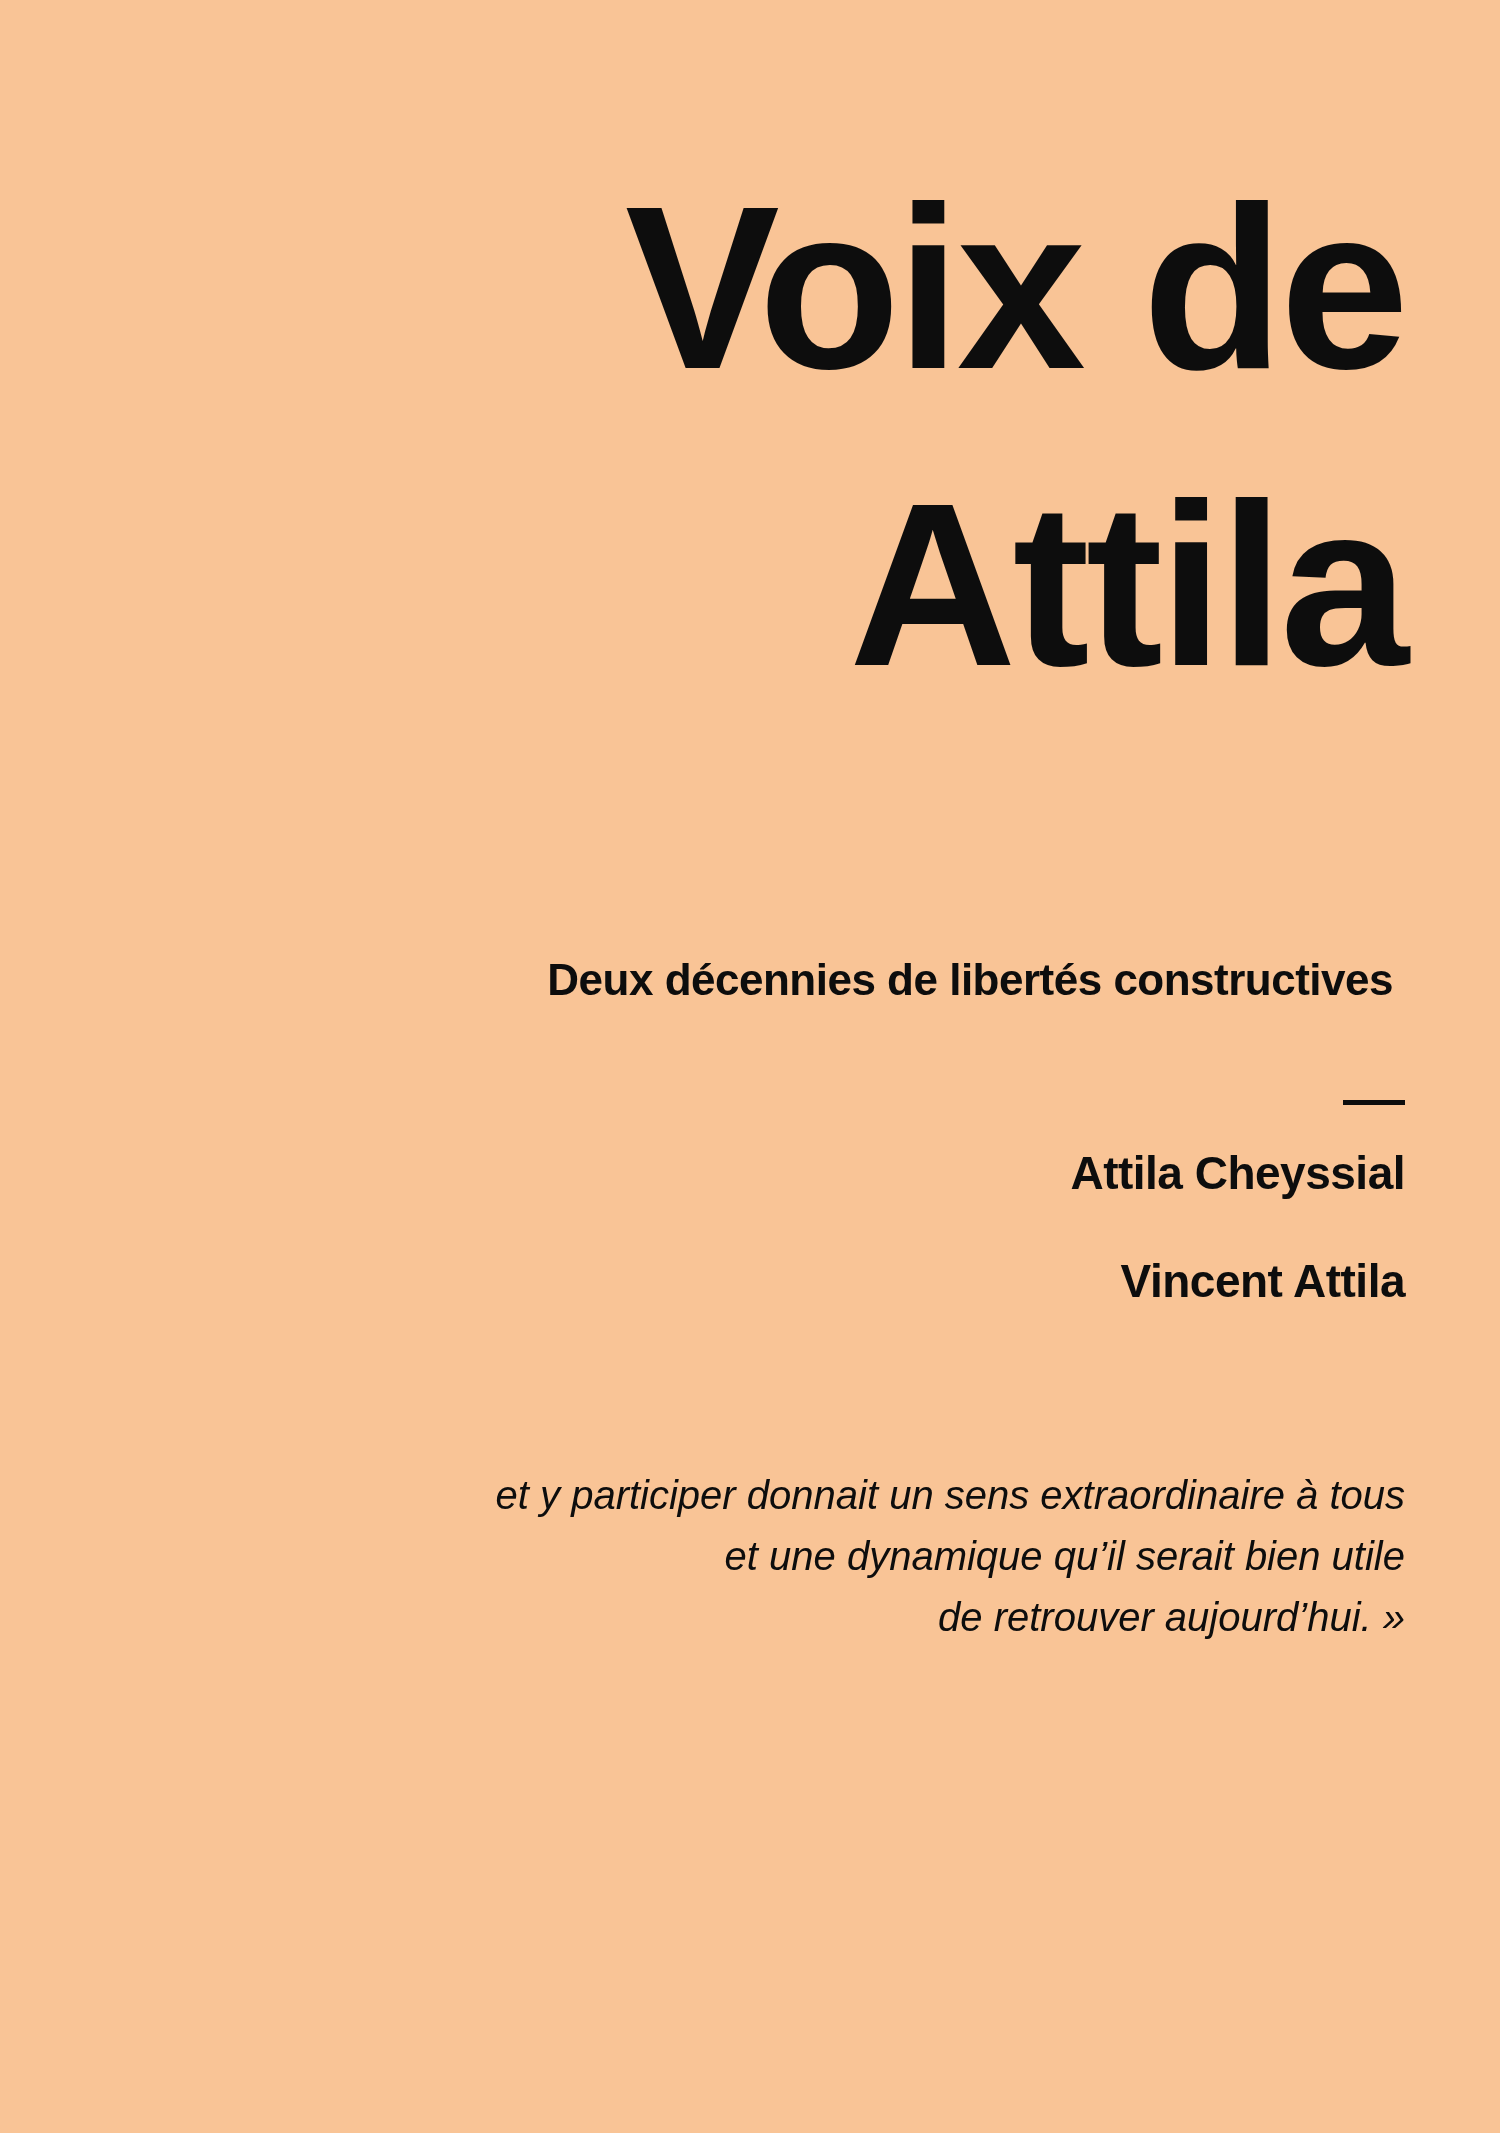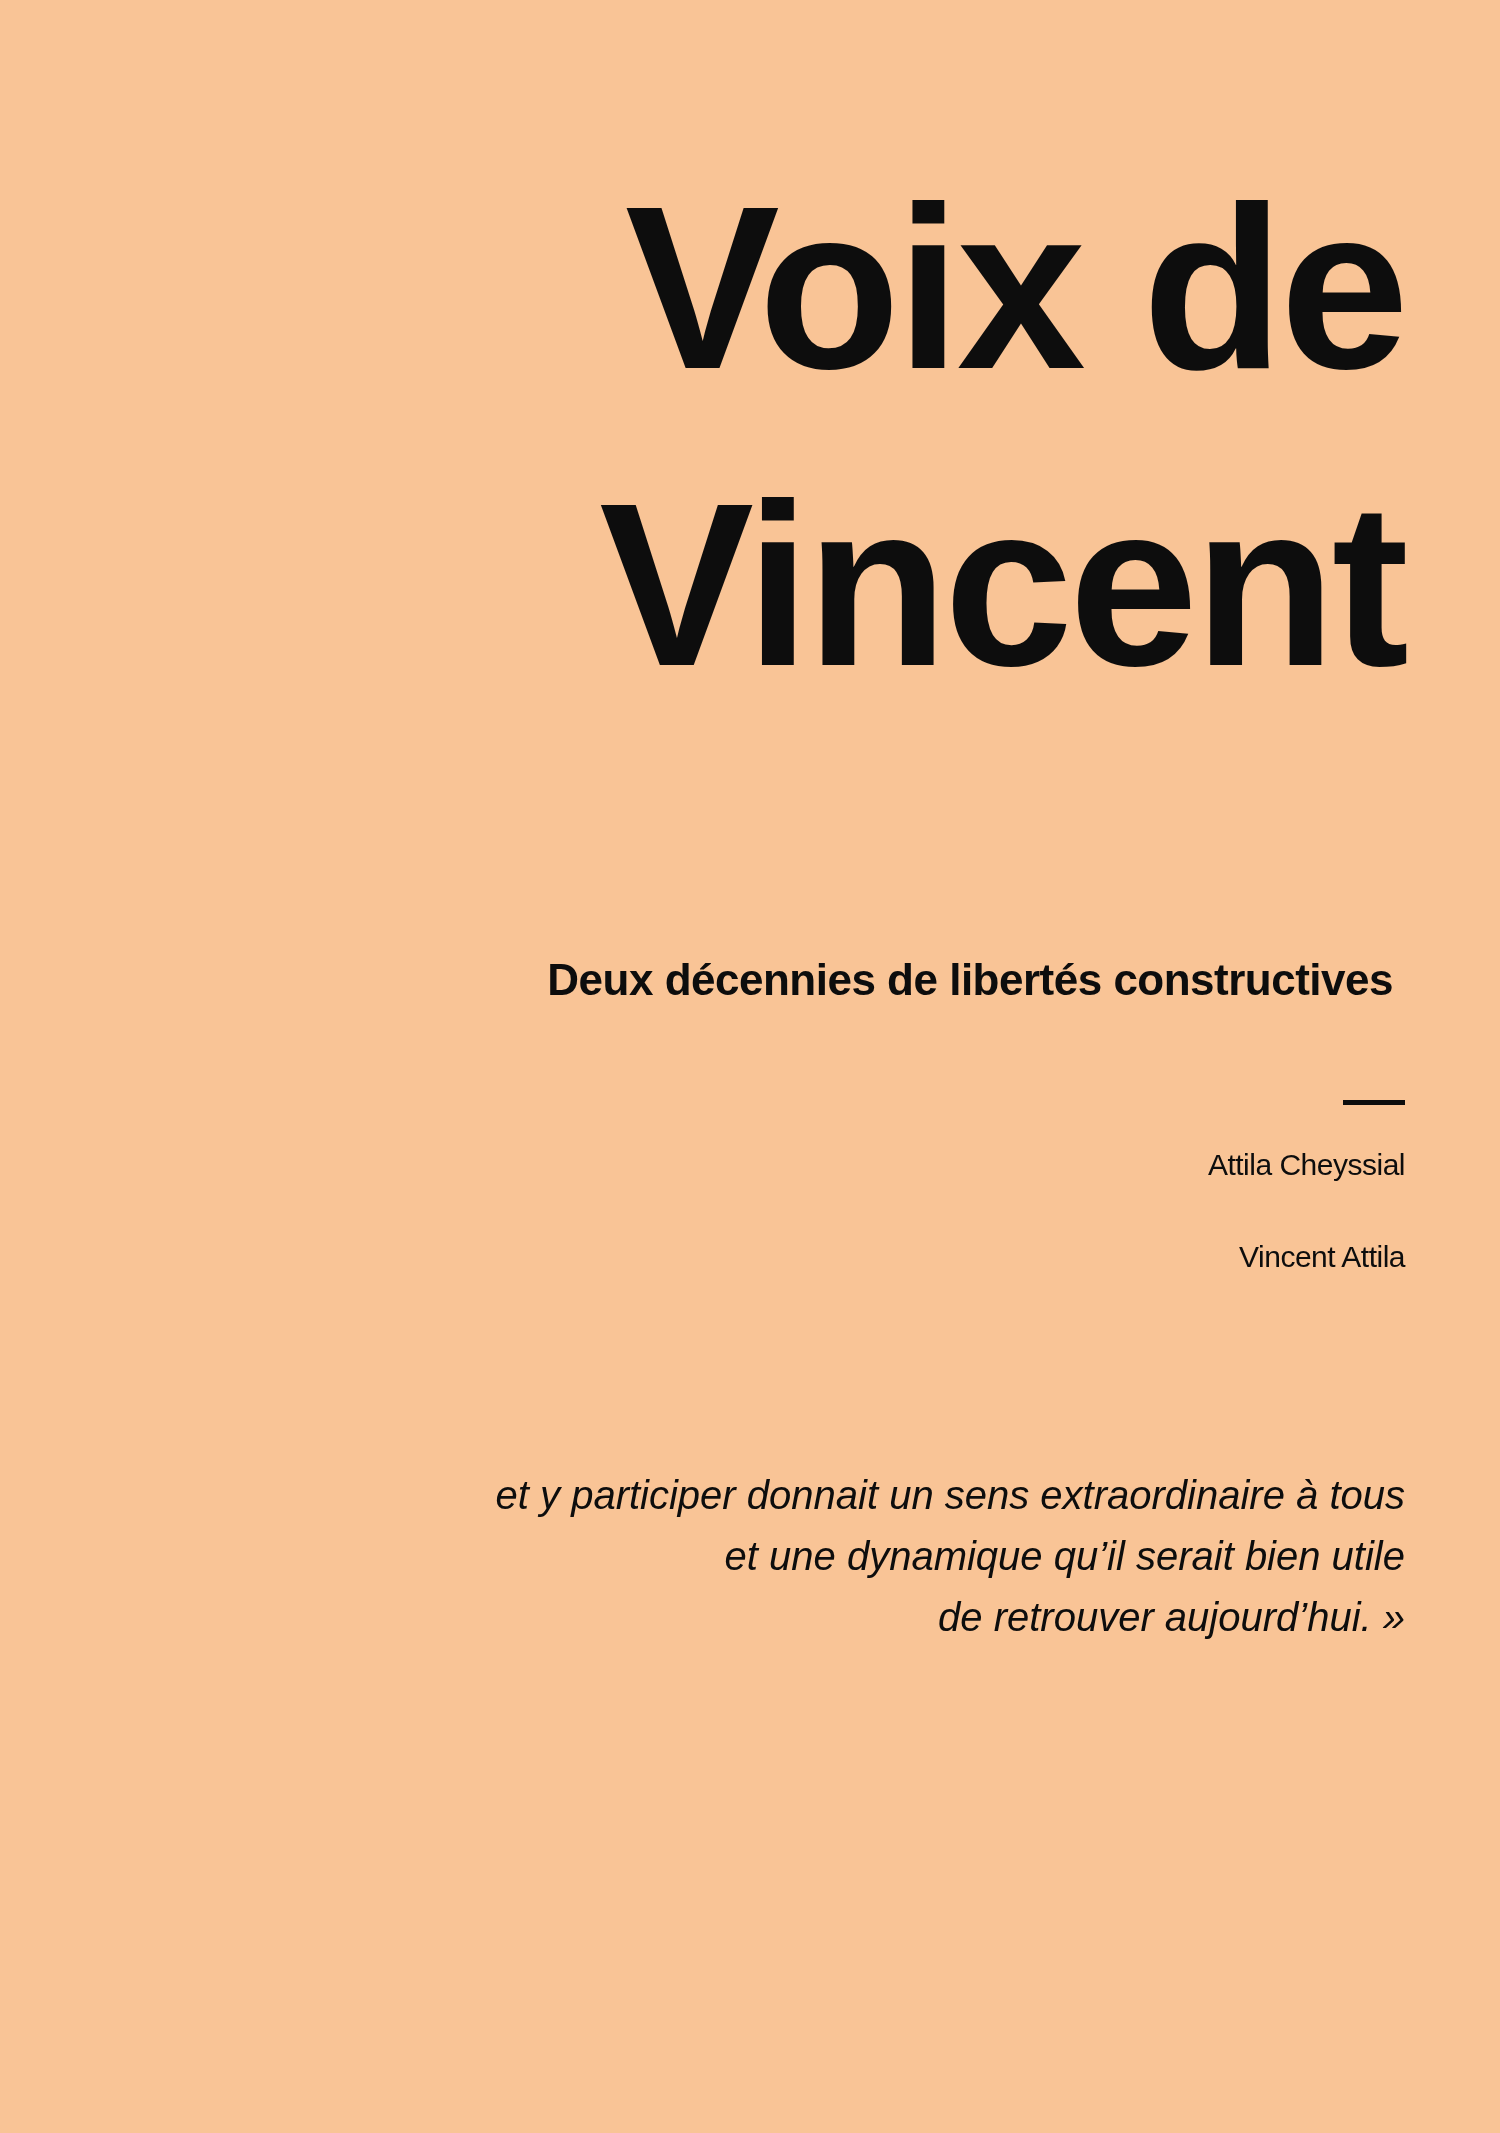--- a/index.html
+++ b/index.html
@@ -56,22 +56,22 @@
     height: 5px;
     background: #0d0d0d;
   }
   .authors {
     position: absolute;
     right: 95px;
     top: 1150px;
     text-align: right;
   }
   .author {
-    font-size: 30px;
-    font-weight: normal;
+    font-size: 46px;
+    font-weight: bold;
     letter-spacing: -0.5px;
     line-height: 1;
     margin: 0 0 62px 0;
   }
   .quote {
     position: absolute;
     right: 95px;
     top: 1465px;
     width: 1080px;
     text-align: right;
@@ -93,21 +93,21 @@
     text-align: right;
   }
 </style>
 </head>
 <body style="background: rgb(249, 196, 150); color: rgb(13, 13, 13);">
 
 <div class="cover">
 
   <div class="title-block">
     <div class="title-line title-line-1">Voix de</div>
-    <div class="title-line title-line-2">Vincent</div>
+    <div class="title-line title-line-2">Attila</div>
   </div>
 
   <div class="subtitle">Deux décennies de libertés constructives</div>
 
   <div class="rule"></div>
 
   <div class="authors">
     <div class="author">Attila Cheyssial</div>
     <div class="author">Vincent Attila</div>
   </div>

